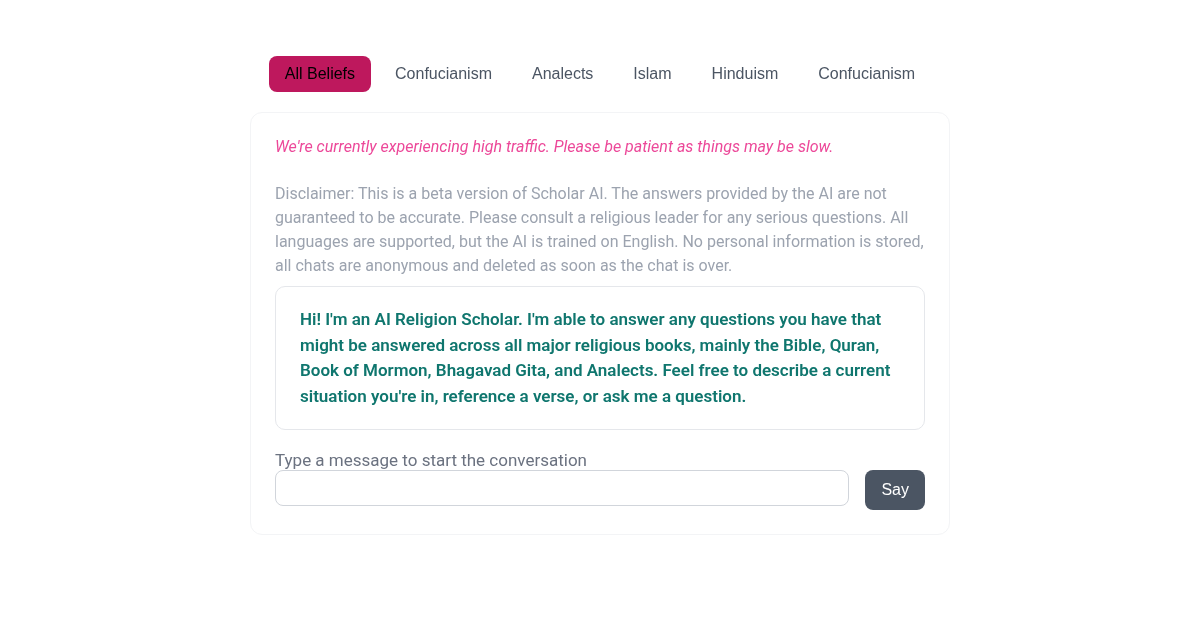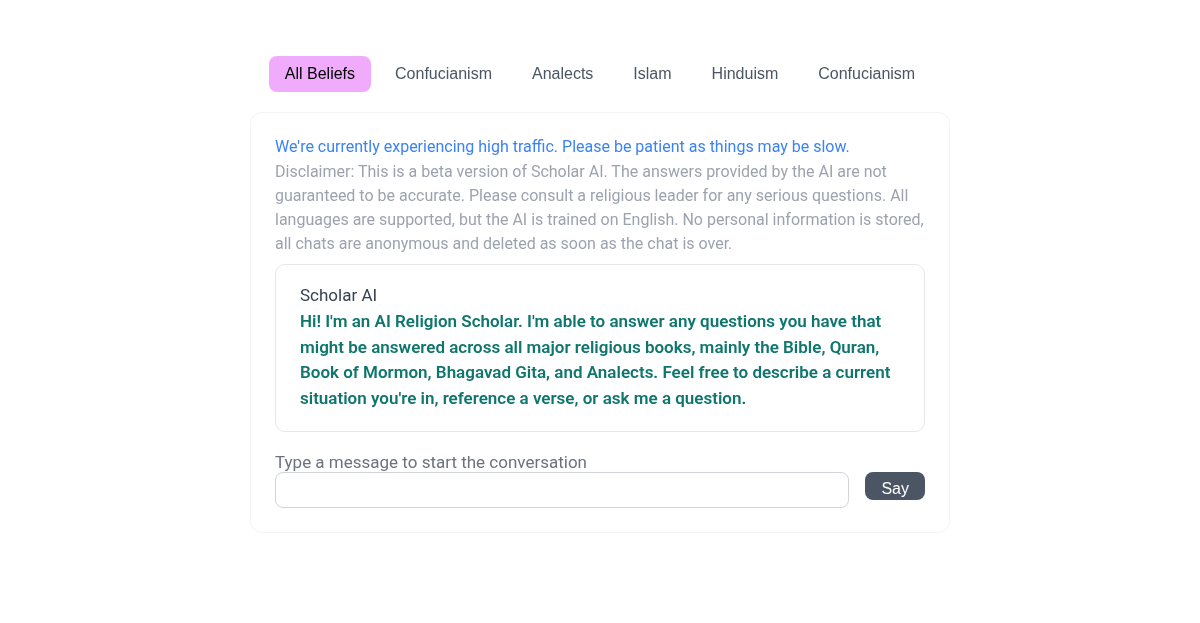--- a/index.html
+++ b/index.html
@@ -28,35 +28,36 @@
     .tab {
       padding: 9px 16px;
       border-radius: 8px;
       font-size: 16px;
       color: #4b5563;
       cursor: pointer;
       background: transparent;
       border: none;
     }
     .tab.active {
-      background: #f0abfc;
+      background: #be185d;
       color: #000000;
       font-weight: 500;
     }
     .card {
       width: 700px;
       border: 1px solid #f3f4f6;
       border-radius: 12px;
       padding: 24px;
       background: #ffffff;
     }
     .alert-text {
-      color: #3b82f6;
+      color: #ec4899;
       font-size: 16px;
-      margin-bottom: 4px;
+      margin-bottom: 26px;
+      font-style: italic;
     }
     .disclaimer-text {
       color: #9ca3af;
       font-size: 16px;
       line-height: 1.5;
       margin-bottom: 8px;
     }
     .message-card {
       border: 1px solid #e5e7eb;
       border-radius: 10px;
@@ -94,42 +95,41 @@
     }
     .say-button {
       background: #4b5563;
       color: #ffffff;
       border: none;
       border-radius: 8px;
       padding: 8px 16px;
       font-size: 16px;
       font-weight: 500;
       cursor: pointer;
-      height: 28px;
+      height: 40px;
     }
   </style>
 </head>
 <body>
 
 <div class="container">
   <div class="tabs">
     <button class="tab active">All Beliefs</button>
     <button class="tab">Confucianism</button>
     <button class="tab">Analects</button>
     <button class="tab">Islam</button>
     <button class="tab">Hinduism</button>
     <button class="tab">Confucianism</button>
   </div>
 
   <div class="card">
     <p class="alert-text">We're currently experiencing high traffic. Please be patient as things may be slow.</p>
     <p class="disclaimer-text">Disclaimer: This is a beta version of Scholar AI. The answers provided by the AI are not guaranteed to be accurate. Please consult a religious leader for any serious questions. All languages are supported, but the AI is trained on English. No personal information is stored, all chats are anonymous and deleted as soon as the chat is over.</p>
 
     <div class="message-card">
-      <div class="message-sender">Scholar AI</div>
       <div class="message-body">Hi! I'm an AI Religion Scholar. I'm able to answer any questions you have that might be answered across all major religious books, mainly the Bible, Quran, Book of Mormon, Bhagavad Gita, and Analects. Feel free to describe a current situation you're in, reference a verse, or ask me a question.</div>
     </div>
 
     <p class="prompt-text">Type a message to start the conversation</p>
 
     <div class="input-row">
       <input type="text" class="text-input" placeholder="" style="">
       <button class="say-button">Say</button>
     </div>
   </div>

